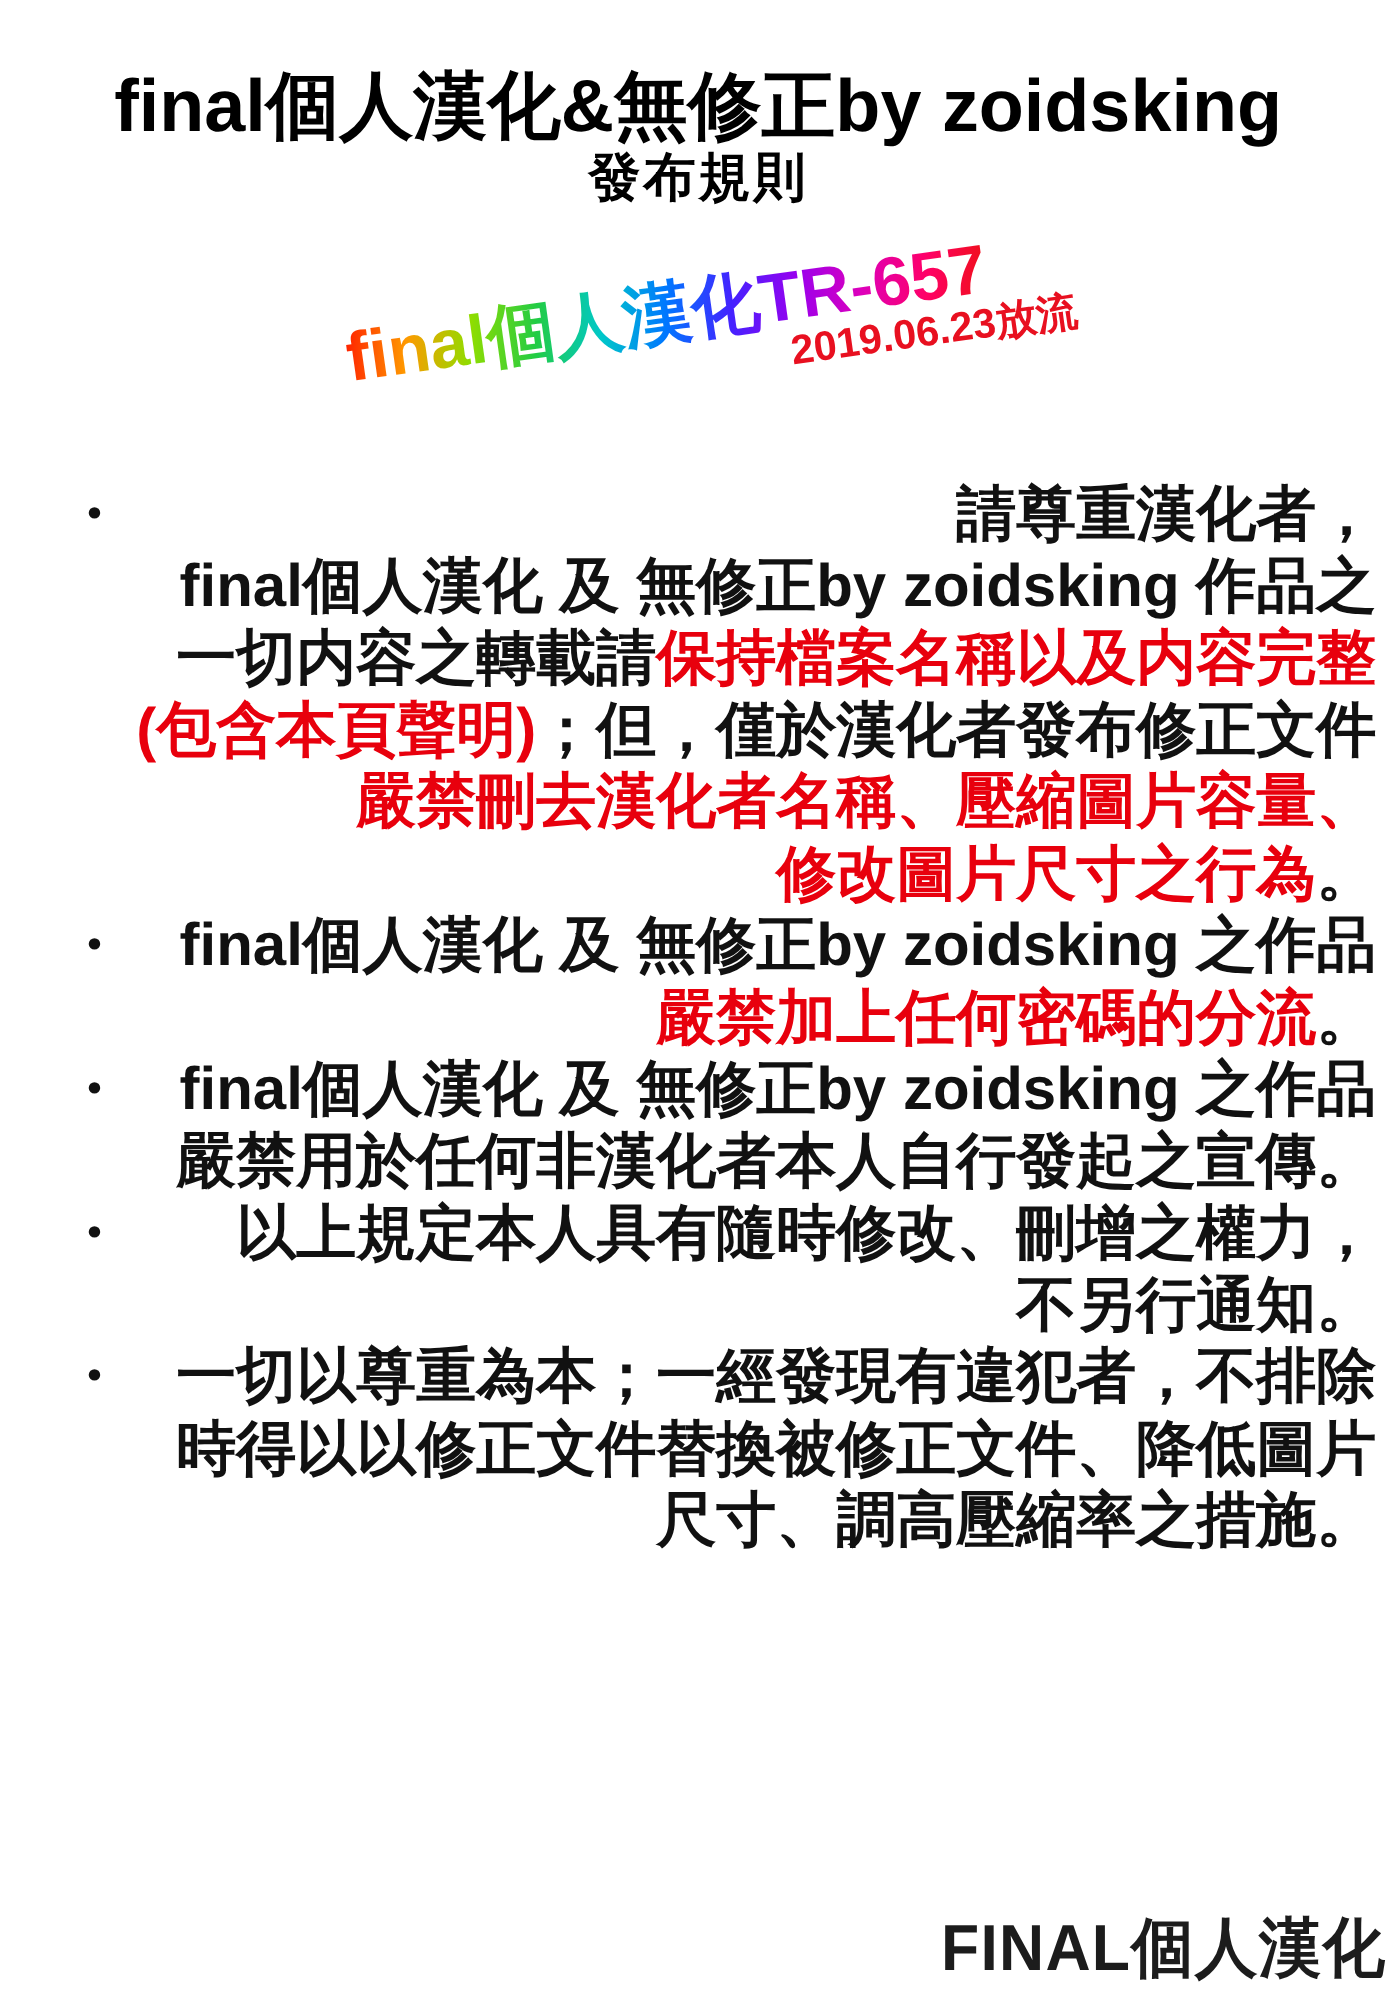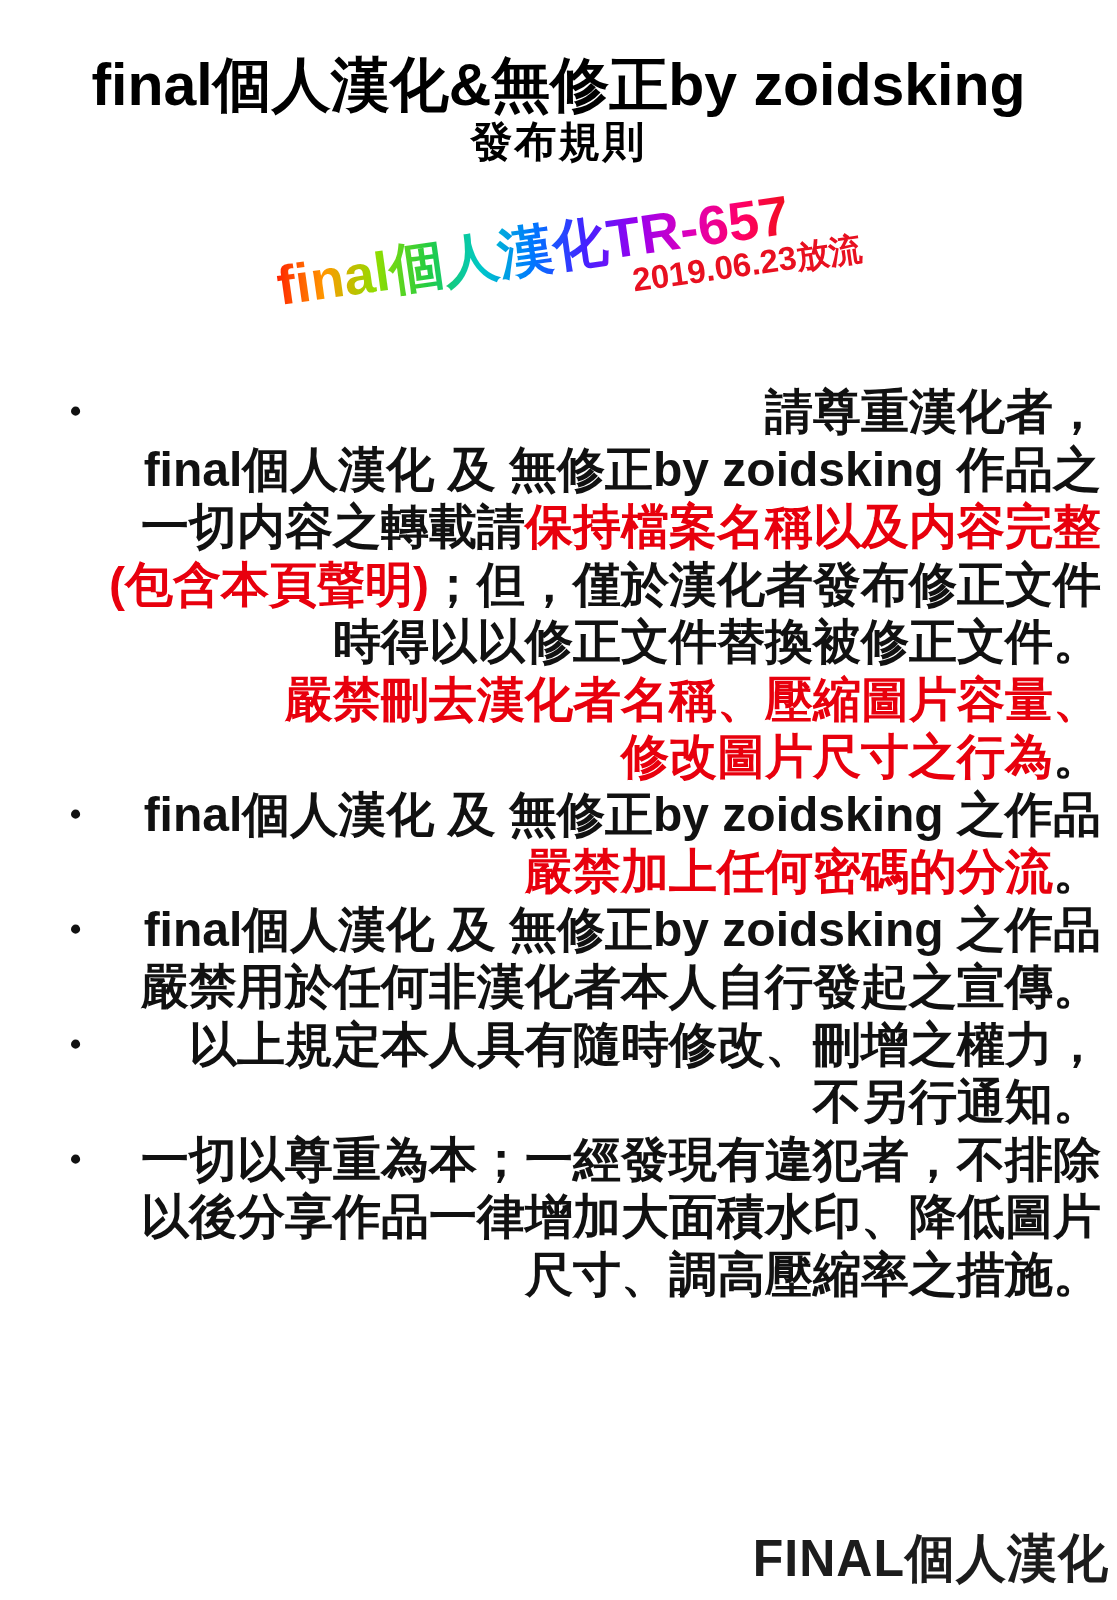--- a/index.html
+++ b/index.html
@@ -116,21 +116,20 @@
   </div>
 
   <div class="rules">
 
     <div class="rule">
       <span class="marker">・</span>
       <div class="line"><span>請尊重漢化者，</span></div>
       <div class="line"><span>final個人漢化 及 無修正by zoidsking 作品之</span></div>
       <div class="line"><span>一切内容之轉載請</span><span class="red u">保持檔案名稱以及内容完整</span></div>
       <div class="line"><span class="red">(包含本頁聲明)</span><span>；但，僅於漢化者發布修正文件</span></div>
-      <div class="line"><span>時得以以修正文件替換被修正文件。</span></div>
       <div class="line"><span class="red u">嚴禁刪去漢化者名稱、壓縮圖片容量、</span></div>
       <div class="line"><span class="red u">修改圖片尺寸之行為</span><span>。</span></div>
     </div>
 
     <div class="rule">
       <span class="marker">・</span>
       <div class="line"><span>final個人漢化 及 無修正by zoidsking 之作品</span></div>
       <div class="line"><span class="red u">嚴禁加上任何密碼的分流</span><span>。</span></div>
     </div>
 
@@ -142,21 +141,21 @@
 
     <div class="rule">
       <span class="marker">・</span>
       <div class="line"><span>以上規定本人具有隨時修改、刪增之權力，</span></div>
       <div class="line"><span>不另行通知。</span></div>
     </div>
 
     <div class="rule">
       <span class="marker">・</span>
       <div class="line"><span>一切以尊重為本；一經發現有違犯者，不排除</span></div>
-      <div class="line"><span>以後分享作品一律增加大面積水印、降低圖片</span></div>
+      <div class="line"><span>時得以以修正文件替換被修正文件、降低圖片</span></div>
       <div class="line"><span>尺寸、調高壓縮率之措施。</span></div>
     </div>
 
   </div>
 
   <div class="logo">FINAL個人漢化</div>
 
 </div>
 
 </body></html>

